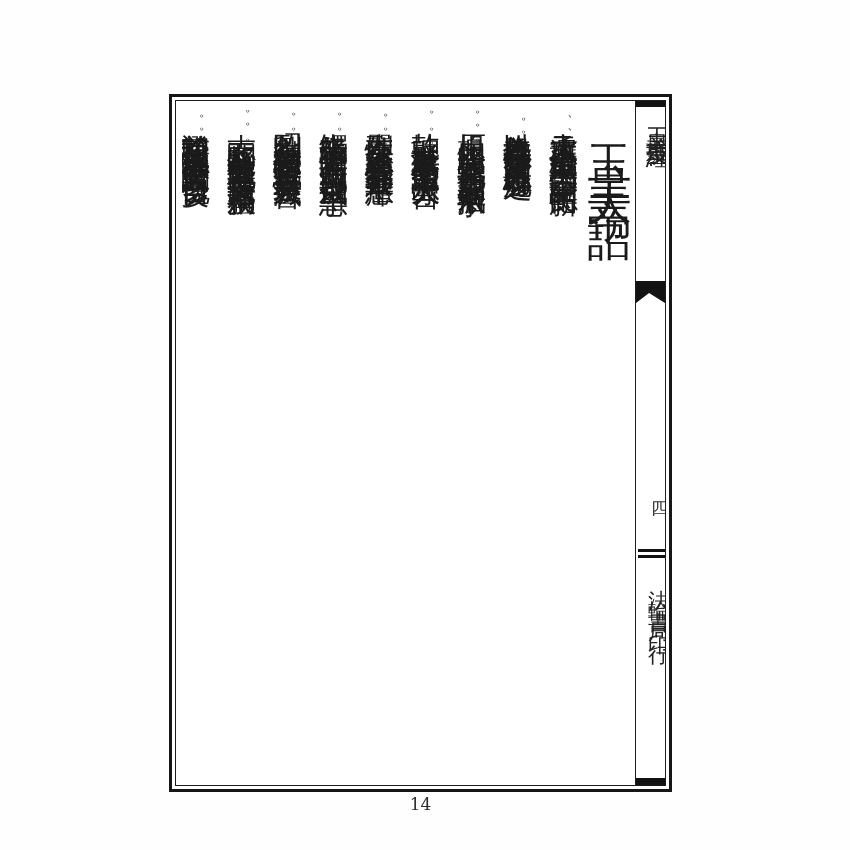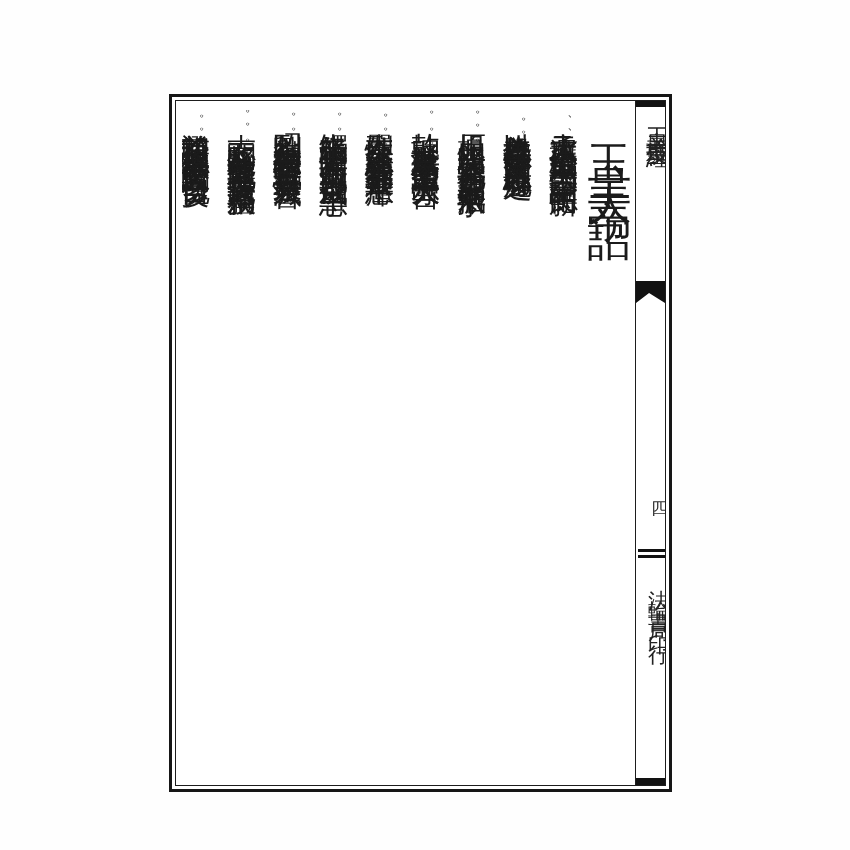--- a/index.html
+++ b/index.html
@@ -154,14 +154,15 @@
           <div class="bar"></div>
           <div class="bar"></div>
         </div>
         <div class="publisher">法輪書局印行</div>
         <div class="strip-bar-bottom"></div>
       </div>
 
     </div>
   </div>
 
+  <div class="page-number">14</div>
 
 </div>
 
 </body></html>

